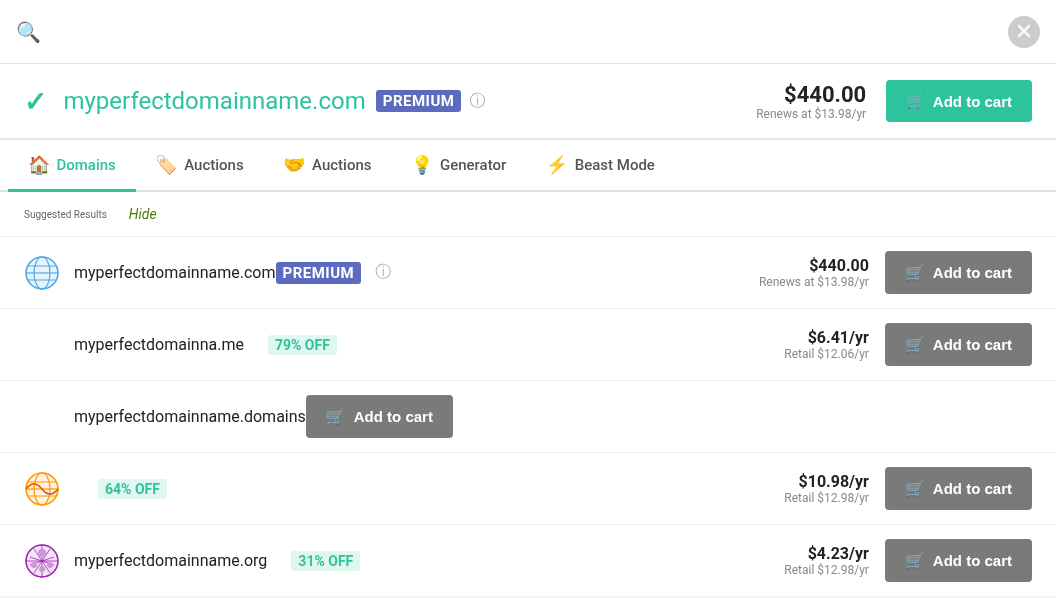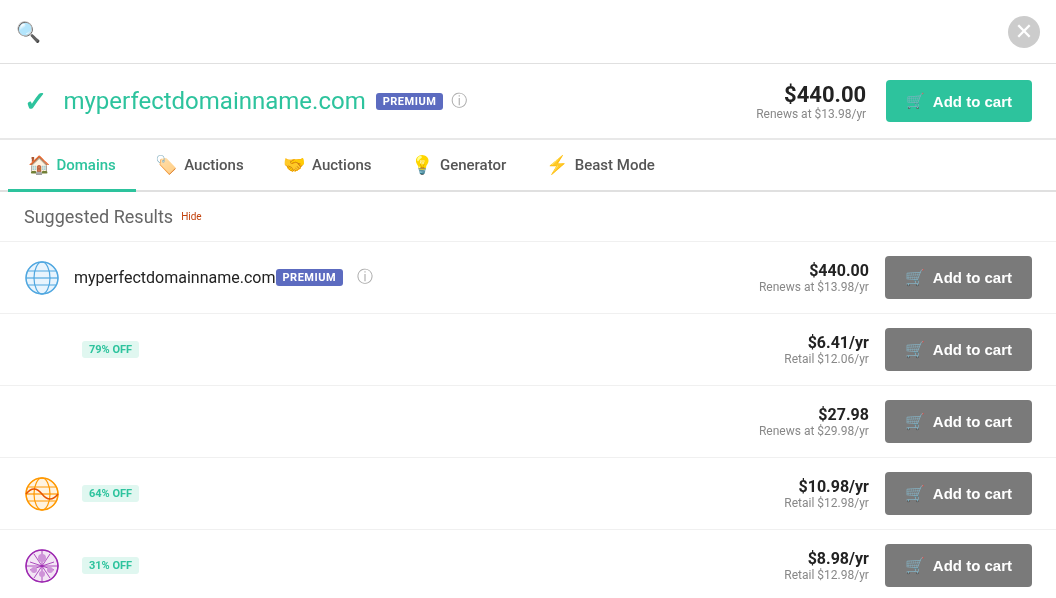--- a/index.html
+++ b/index.html
@@ -62,21 +62,21 @@
     .featured-domain-name {
       color: #2dc39d;
       font-size: 24px;
       font-weight: 400;
       margin-right: 10px;
       text-decoration: none;
     }
     .premium-badge {
       background: #5c6bc0;
       color: #fff;
-      font-size: 11px;
+      font-size: 15px;
       font-weight: 700;
       padding: 2px 7px;
       border-radius: 3px;
       margin-right: 8px;
       letter-spacing: 0.5px;
     }
     .info-icon {
       color: #aaa;
       font-size: 16px;
       cursor: pointer;
@@ -139,29 +139,30 @@
     .tab-icon {
       font-size: 18px;
     }
     .results-header {
       display: flex;
       align-items: center;
       padding: 14px 24px;
       background: #fff;
     }
     .suggested-label {
-      font-size: 18px;
+      font-size: 10px;
       color: #666;
-      margin-right: 8px;
+      margin-right: 22px;
     }
     .hide-link {
-      color: #c2410c;
-      font-size: 10px;
+      color: #4d7c0f;
+      font-size: 14px;
       cursor: pointer;
       text-decoration: none;
+      font-style: italic;
     }
     .domain-list {
       background: #fff;
     }
     .domain-row {
       display: flex;
       align-items: center;
       padding: 14px 24px;
       border-top: 1px solid #f0f0f0;
       min-height: 60px;
@@ -174,25 +175,25 @@
       align-items: center;
       justify-content: center;
       flex-shrink: 0;
     }
     .domain-name {
       font-size: 16px;
       color: #222;
       font-weight: 400;
     }
     .discount-badge {
-      font-size: 11px;
+      font-size: 14px;
       font-weight: 700;
       padding: 2px 7px;
       border-radius: 3px;
-      margin-left: 8px;
+      margin-left: 24px;
       text-align: right;
     }
     .discount-badge.green {
       background: #e0f7f0;
       color: #2dc39d;
     }
     .domain-price {
       margin-left: auto;
       text-align: right;
       margin-right: 16px;
@@ -281,38 +282,36 @@
       <div class="price">$440.00</div>
       <div class="sub">Renews at $13.98/yr</div>
     </div>
     <button class="add-to-cart-btn gray">
       <span class="cart-icon">🛒</span>
       <span>Add to cart</span>
     </button>
   </div>
     <div class="domain-row">
     <div class="domain-logo" style="width:36px;height:36px;margin-right:14px;"></div>
+    <span class="domain-name">myperfectdomainna.me</span>
     <span class="discount-badge green">79% OFF</span>
 
     <div class="domain-price">
       <div class="price">$6.41/yr</div>
       <div class="sub">Retail $12.06/yr</div>
     </div>
     <button class="add-to-cart-btn gray">
       <span class="cart-icon">🛒</span>
       <span>Add to cart</span>
     </button>
   </div>
     <div class="domain-row">
     <div class="domain-logo" style="width:36px;height:36px;margin-right:14px;"></div>
-
-    <div class="domain-price">
-      <div class="price">$27.98</div>
-      <div class="sub">Renews at $29.98/yr</div>
-    </div>
+    <span class="domain-name">myperfectdomainname.domains</span>
+
     <button class="add-to-cart-btn gray">
       <span class="cart-icon">🛒</span>
       <span>Add to cart</span>
     </button>
   </div>
     <div class="domain-row">
     <div class="domain-logo">
         <svg width="36" height="36" viewBox="0 0 36 36">
           <circle cx="18" cy="18" r="16" fill="#fff3e0" stroke="#ffb74d" stroke-width="1"></circle>
           <ellipse cx="18" cy="18" rx="8" ry="16" fill="none" stroke="#ff9800" stroke-width="1.2"></ellipse>
@@ -339,24 +338,25 @@
         <svg width="36" height="36" viewBox="0 0 36 36">
           <circle cx="18" cy="18" r="16" fill="#f3e5f5" stroke="#ba68c8" stroke-width="1"></circle>
           <path d="M18 2 L18 34 M10 6 L26 30 M6 14 L30 22 M2 18 L34 18 M6 22 L30 14 M10 30 L26 6" stroke="#9c27b0" stroke-width="0.8" fill="none"></path>
           <circle cx="18" cy="18" r="16" fill="none" stroke="#9c27b0" stroke-width="1.5"></circle>
           <circle cx="18" cy="10" r="4" fill="#ce93d8"></circle>
           <circle cx="18" cy="26" r="3" fill="#ce93d8"></circle>
           <circle cx="10" cy="22" r="3" fill="#ce93d8"></circle>
           <circle cx="26" cy="22" r="3" fill="#ce93d8"></circle>
         </svg>
       </div>
+    <span class="domain-name">myperfectdomainname.org</span>
     <span class="discount-badge green">31% OFF</span>
 
     <div class="domain-price">
-      <div class="price">$8.98/yr</div>
+      <div class="price">$4.23/yr</div>
       <div class="sub">Retail $12.98/yr</div>
     </div>
     <button class="add-to-cart-btn gray">
       <span class="cart-icon">🛒</span>
       <span>Add to cart</span>
     </button>
   </div>
   </div>
 
 </body></html>

